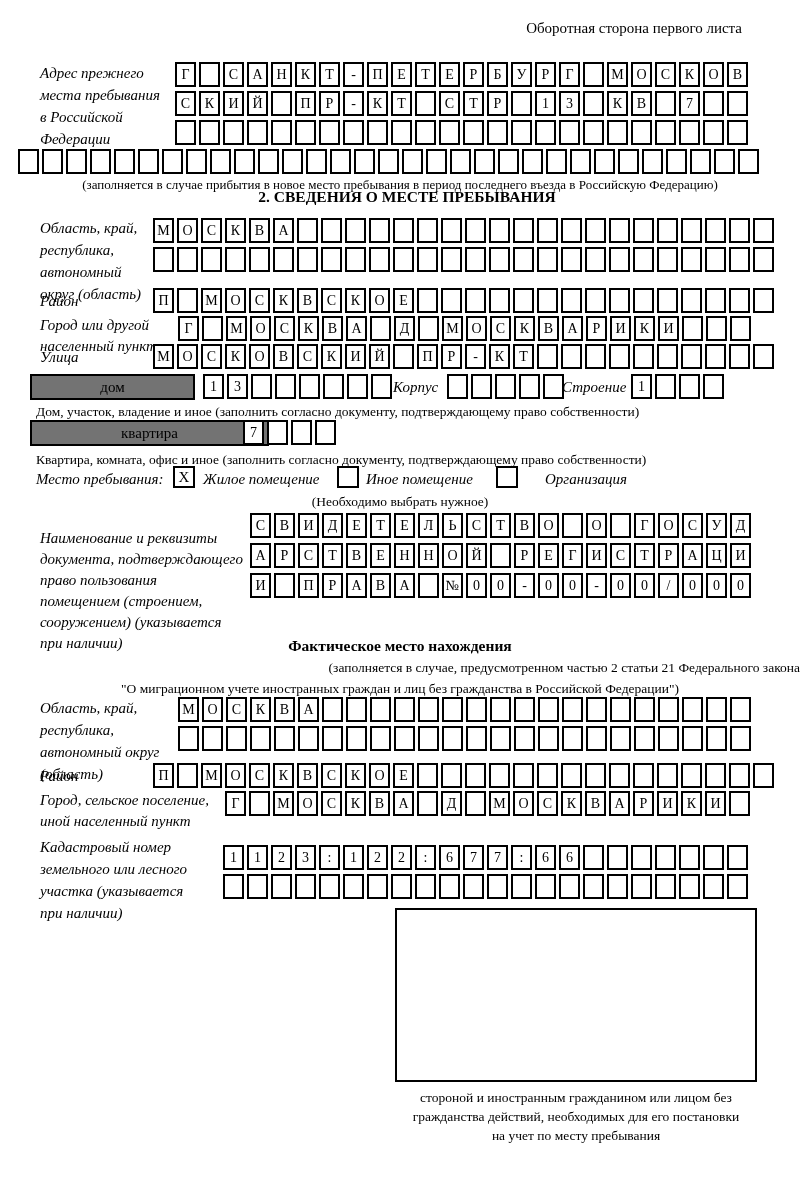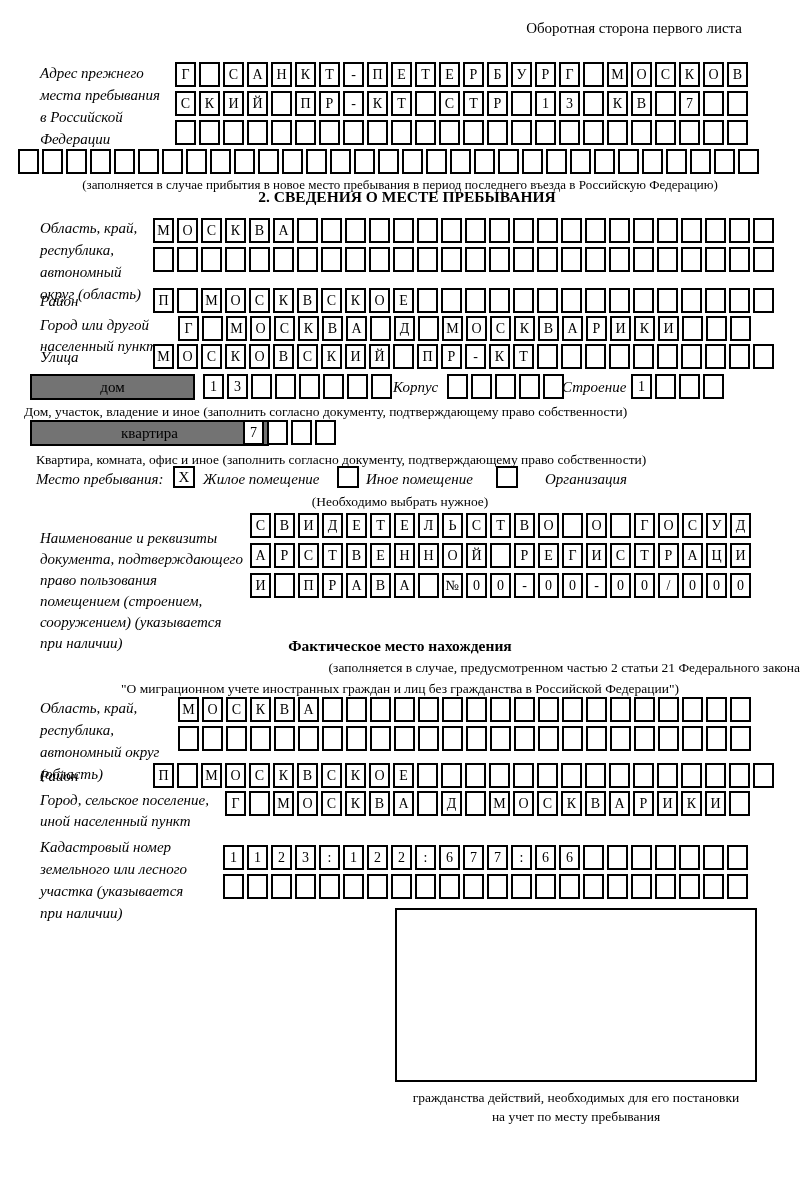--- a/index.html
+++ b/index.html
@@ -334,21 +334,21 @@
     <span class="cell"></span>
     <span class="cell"></span>
   </div>
 <div class="abs lbl" style="left:562px;top:376px;">Строение</div>
 <div class="row" style="left:631px;top:374px;">
     <span class="cell">1</span>
     <span class="cell"></span>
     <span class="cell"></span>
     <span class="cell"></span>
   </div>
-<div class="abs note2" style="left:24px;top:404px;">Дом, участок, владение и иное (заполнить согласно документу, подтверждающему право собственности)</div>
+<div class="abs note2" style="left:36px;top:404px;">Дом, участок, владение и иное (заполнить согласно документу, подтверждающему право собственности)</div>
 
 <div class="abs widebox" style="left:30px;top:420px;width:239px;">квартира</div>
 <div class="row" style="left:243px;top:420px;">
     <span class="cell">7</span>
     <span class="cell"></span>
     <span class="cell"></span>
     <span class="cell"></span>
   </div>
 <div class="abs note2" style="left:36px;top:452px;">Квартира, комната, офис и иное (заполнить согласно документу, подтверждающему право собственности)</div>
 
@@ -611,15 +611,16 @@
     <span class="cell"></span>
     <span class="cell"></span>
     <span class="cell"></span>
     <span class="cell"></span>
     <span class="cell"></span>
     <span class="cell"></span>
   </div>
 
 <div class="abs stampbox" style="left:395px;top:908px;width:362px;height:174px;"></div>
 <div class="abs stamp-note" style="left:378px;top:1088px;width:396px;">
+    <div>стороной и иностранным гражданином или лицом без</div>
     <div>гражданства действий, необходимых для его постановки</div>
     <div>на учет по месту пребывания</div>
   </div>
 
 </body></html>

